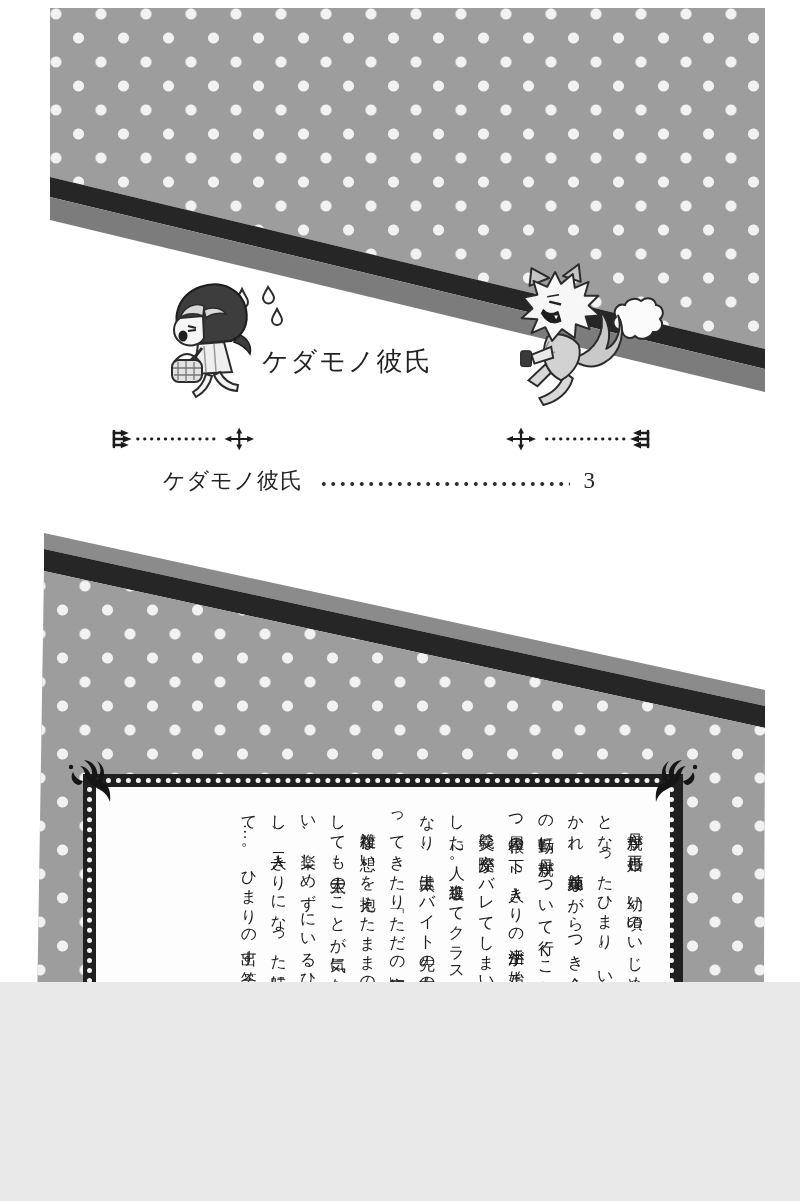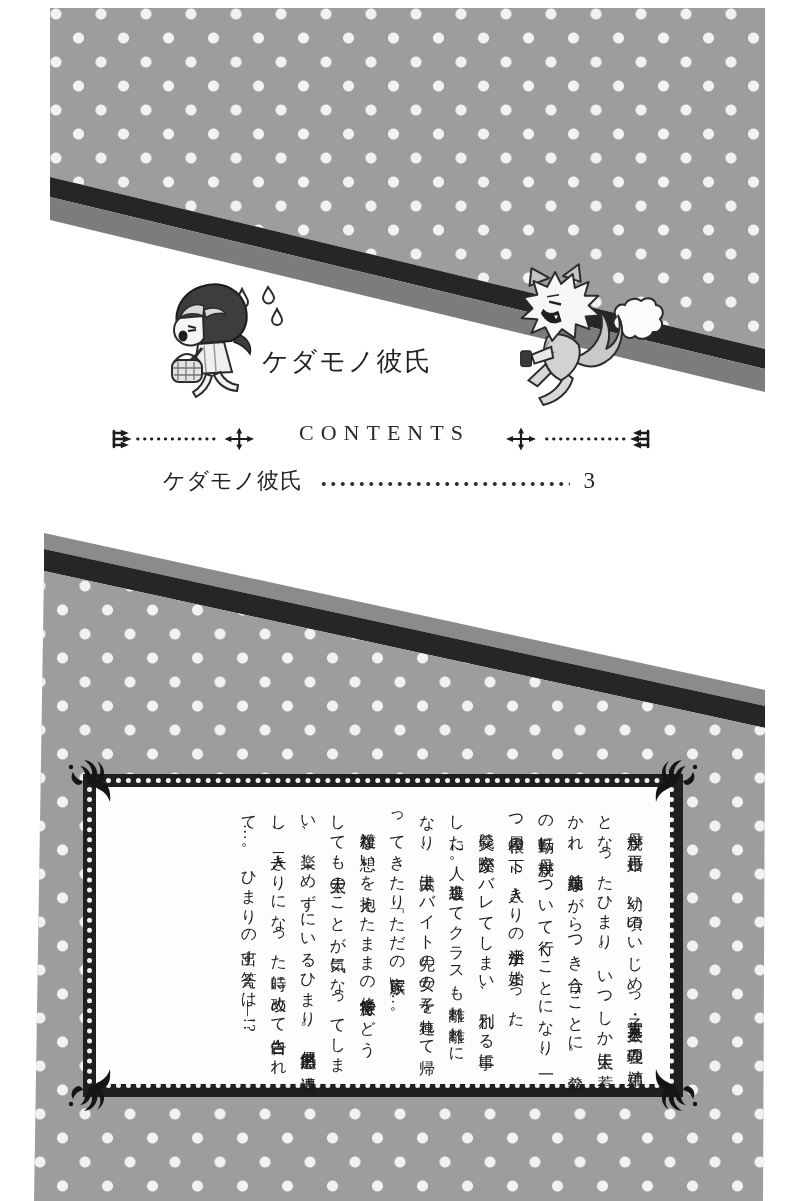--- a/index.html
+++ b/index.html
@@ -1,17 +1,17 @@
 <!DOCTYPE html>
 <html><head>
 <meta charset="utf-8">
 <style>
   html,body{margin:0;padding:0;background:#e9e9e9;}
   .page{
-    position:relative;width:800px;height:1201px;margin:0 auto;
+    position:relative;width:800px;height:982px;margin:0 auto;
     background:#ffffff;overflow:hidden;
     font-family:"Liberation Serif","DejaVu Serif",serif;color:#1d1d1d;
   }
   
   .polka{
     background-color:#9d9d9d;
     background-image:
       radial-gradient(circle,#f2f2f2 5px,rgba(242,242,242,0) 6px),
       radial-gradient(circle,#f2f2f2 5px,rgba(242,242,242,0) 6px);
     background-size:45px 48px;
@@ -151,21 +151,20 @@
         <polygon points="15,8.5 24,12 15,15.5" stroke="none"></polygon>
       <line x1="30" y1="12" x2="114" y2="12" stroke-width="2.8" stroke-dasharray="0.5 6.5"></line>
       <line x1="122" y1="12" x2="144" y2="12" stroke-width="2.2"></line>
       <polygon points="125,9 118,12 125,15" stroke="none"></polygon>
         <polygon points="141,9 148,12 141,15" stroke="none"></polygon>
       <line x1="133" y1="4" x2="133" y2="20" stroke-width="2.2"></line>
       <polygon points="130,6.5 133,0.5 136,6.5" stroke="none"></polygon>
         <polygon points="130,17.5 133,23.5 136,17.5" stroke="none"></polygon>
     </g>
   </svg>
-  <div class="contents-heading">CONTENTS</div>
   <svg class="orn orn-right" viewBox="0 0 150 24">
     <g stroke="#1c1c1c" stroke-width="2.6" fill="#1c1c1c" stroke-linecap="round">
       <line x1="6" y1="4" x2="6" y2="20"></line>
       <line x1="6" y1="6" x2="14" y2="6"></line>
         <polygon points="13,2.5 21,6 13,9.5" stroke="none"></polygon>
       <line x1="6" y1="18" x2="14" y2="18"></line>
         <polygon points="13,14.5 21,18 13,21.5" stroke="none"></polygon>
       <line x1="6" y1="12" x2="16" y2="12"></line>
         <polygon points="15,8.5 24,12 15,15.5" stroke="none"></polygon>
       <line x1="30" y1="12" x2="114" y2="12" stroke-width="2.8" stroke-dasharray="0.5 6.5"></line>

